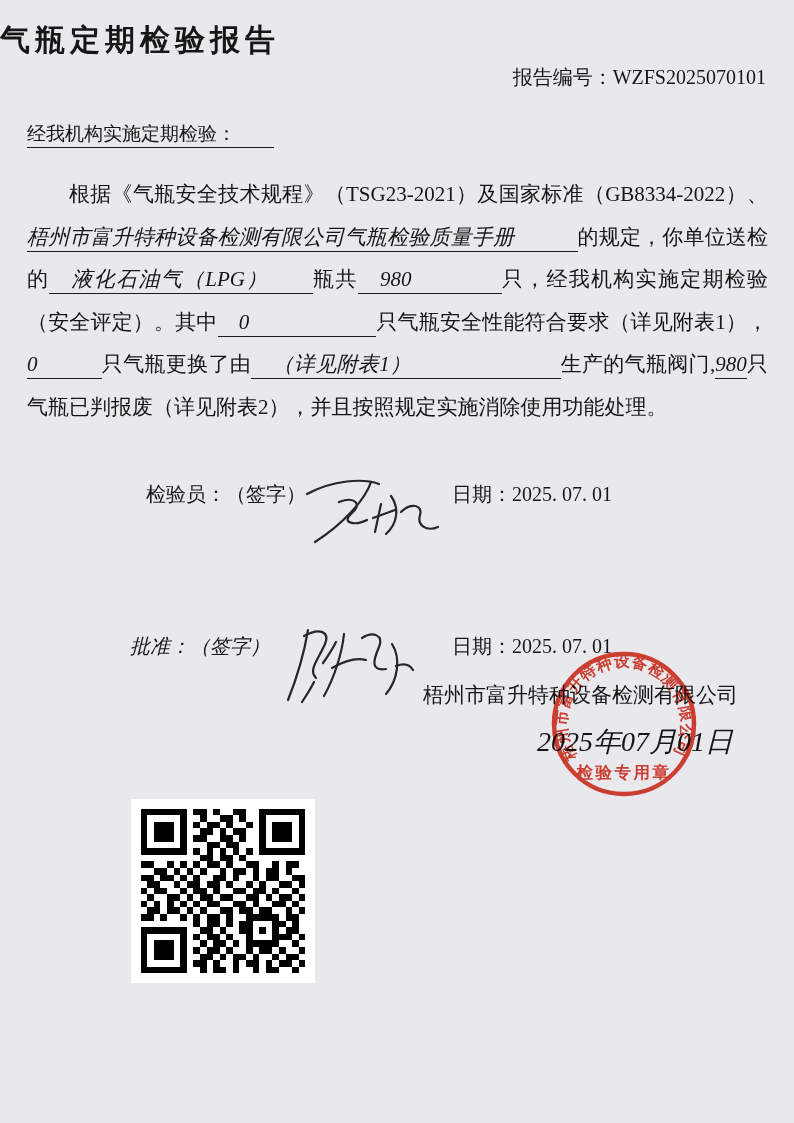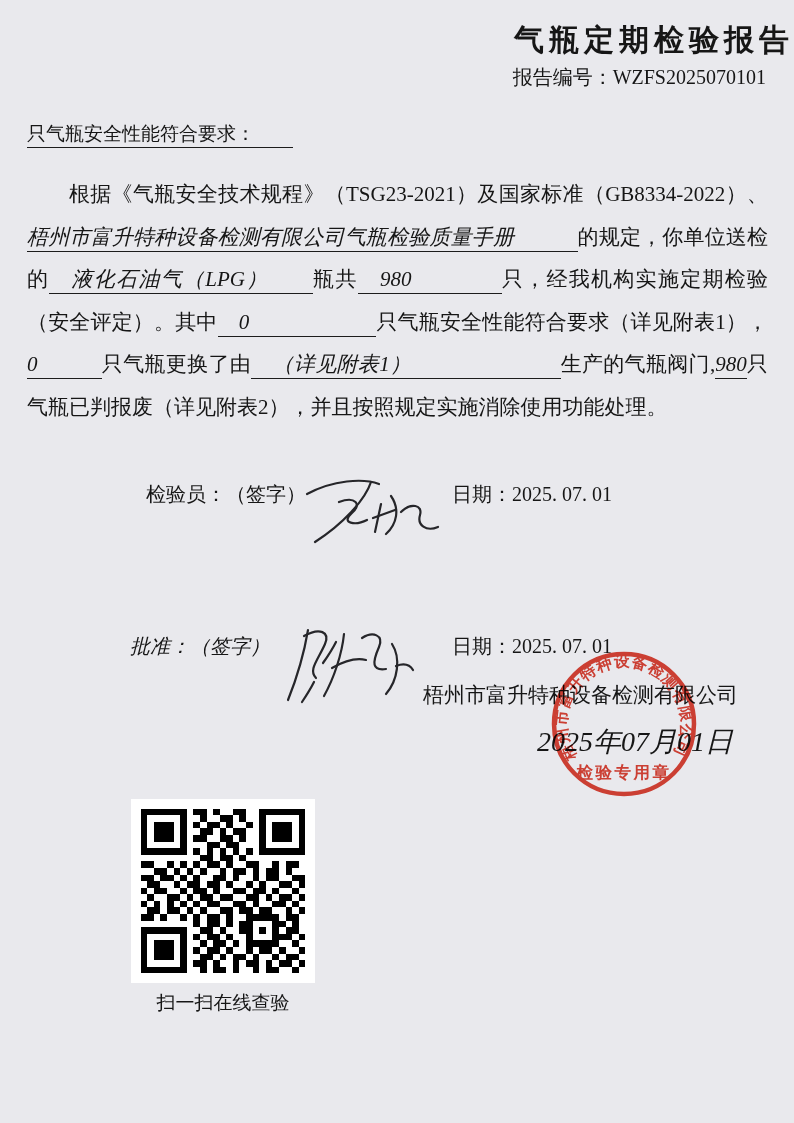--- a/index.html
+++ b/index.html
@@ -1,20 +1,20 @@
 <!DOCTYPE html>
 <html style="--bg: #e9e9ed; --seal: #df4537; --ink: #161616;"><head>
 <meta charset="utf-8">
 <style>
   :root{ --bg:#e9e9ed; --seal:#df4537; --ink:#161616; }
   html,body{margin:0;padding:0;}
   body{width:794px;height:1123px;background:var(--bg);}
   .page{position:relative;width:794px;height:1123px;background:var(--bg);
         font-family:"Liberation Serif","DejaVu Serif",serif;color:var(--ink);overflow:hidden;}
-  .title{position:absolute;top:20px;left:0;right:0;margin:0;text-align:right;
+  .title{position:absolute;top:20px;left:0;right:0;margin:0;text-align:left;
          font-family:"Liberation Sans","DejaVu Sans",sans-serif;font-weight:bold;
          font-size:30px;letter-spacing:5px;}
   .report-no{position:absolute;top:64px;right:28px;font-size:20px;}
   .addressee{position:absolute;top:121px;left:27px;font-size:19px;}
   .addressee .u{padding-right:38px;padding-bottom:3px;}
   .u{border-bottom:1px solid #1c1c1c;}
   .body-par{position:absolute;top:173px;left:27px;width:741px;margin:0;
             font-size:21px;line-height:42.6px;text-align:justify;text-indent:2em;}
   .body-par .u{padding-bottom:2px;font-style:italic;}
   .lab{position:absolute;font-size:20px;white-space:nowrap;}
@@ -33,21 +33,21 @@
 </style>
 </head>
 <body>
 
 <div class="page">
 
   <h1 class="title">气瓶定期检验报告</h1>
 
   <div class="report-no"><span>报告编号：</span><span>WZFS2025070101</span></div>
 
-  <div class="addressee"><span class="u">只气瓶安全性能符合要求：</span></div>
+  <div class="addressee"><span class="u">经我机构实施定期检验：</span></div>
 
   <p class="body-par"><span>根据《气瓶安全技术规程》（TSG23-2021）及国家标准（GB8334-2022）、</span><span class="u">梧州市富升特种设备检测有限公司气瓶检验质量手册　　　</span><span>的规定，你单位送检的</span><span class="u">　液化石油气（LPG）　　</span><span>瓶共</span><span class="u">　980　　　　</span><span>只，经我机构实施定期检验（安全评定）。其中</span><span class="u">　0　　　　　　</span><span>只气瓶安全性能符合要求（详见附表1），</span><span class="u">0　　　</span><span>只气瓶更换了由</span><span class="u">　（详见附表1）　　　　　　　</span><span>生产的气瓶阀门,</span><span class="u">980</span><span>只气瓶已判报废（详见附表2），并且按照规定实施消除使用功能处理。</span></p>
 
   <div class="lab" style="top:481px;left:130px;margin-left:16px;">检验员：（签字）</div>
   <div class="lab" style="top:481px;left:452px;"><span>日期：</span><span>2025. 07. 01</span></div>
 
   <svg class="sig" style="left:293px;top:470px;" width="150" height="78" viewBox="0 0 150 78" aria-hidden="true">
     <path d="M14 24 C40 10, 70 8, 86 14"></path>
     <path d="M78 12 C72 30, 50 54, 22 72"></path>
     <path d="M46 32 C62 26, 70 34, 58 44 C48 53, 62 56, 74 50"></path>
@@ -708,16 +708,15 @@
         <div class="on"></div>
         <div></div>
         <div class="on"></div>
         <div class="on"></div>
         <div></div>
         <div></div>
         <div class="on"></div>
         <div></div>
       </div>
   </div>
-  <div class="qrcap">扫一扫在线查验</div>
 
 
 </div>
 
 </body></html>

